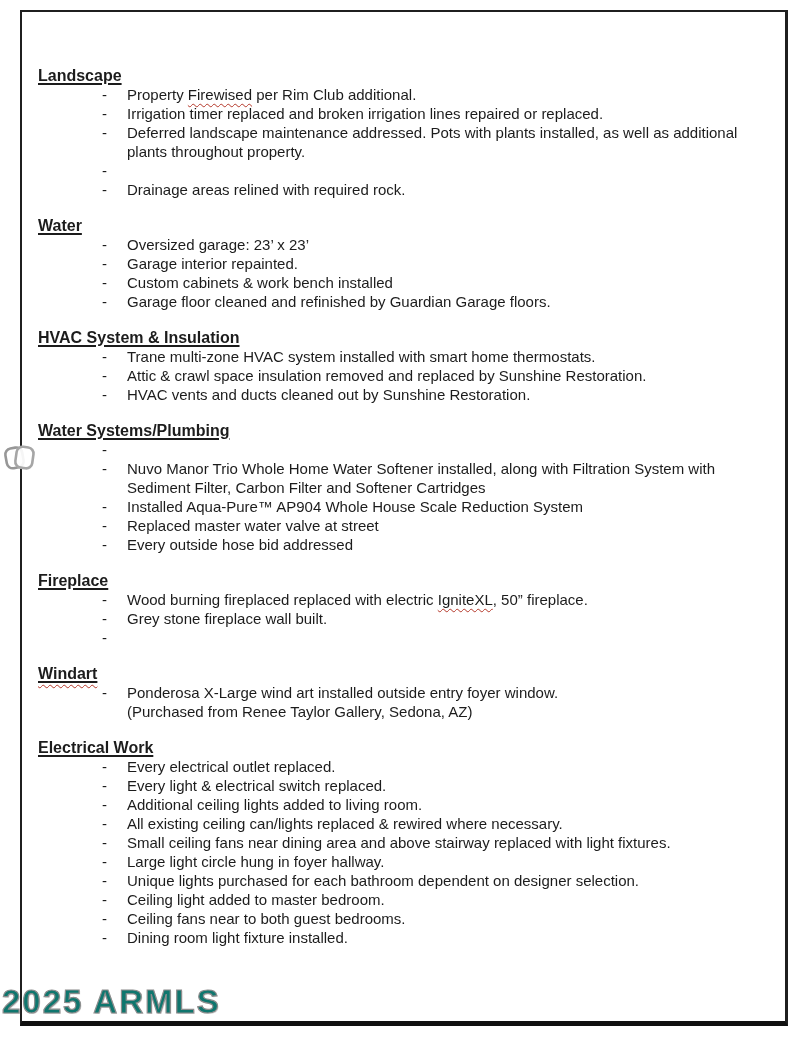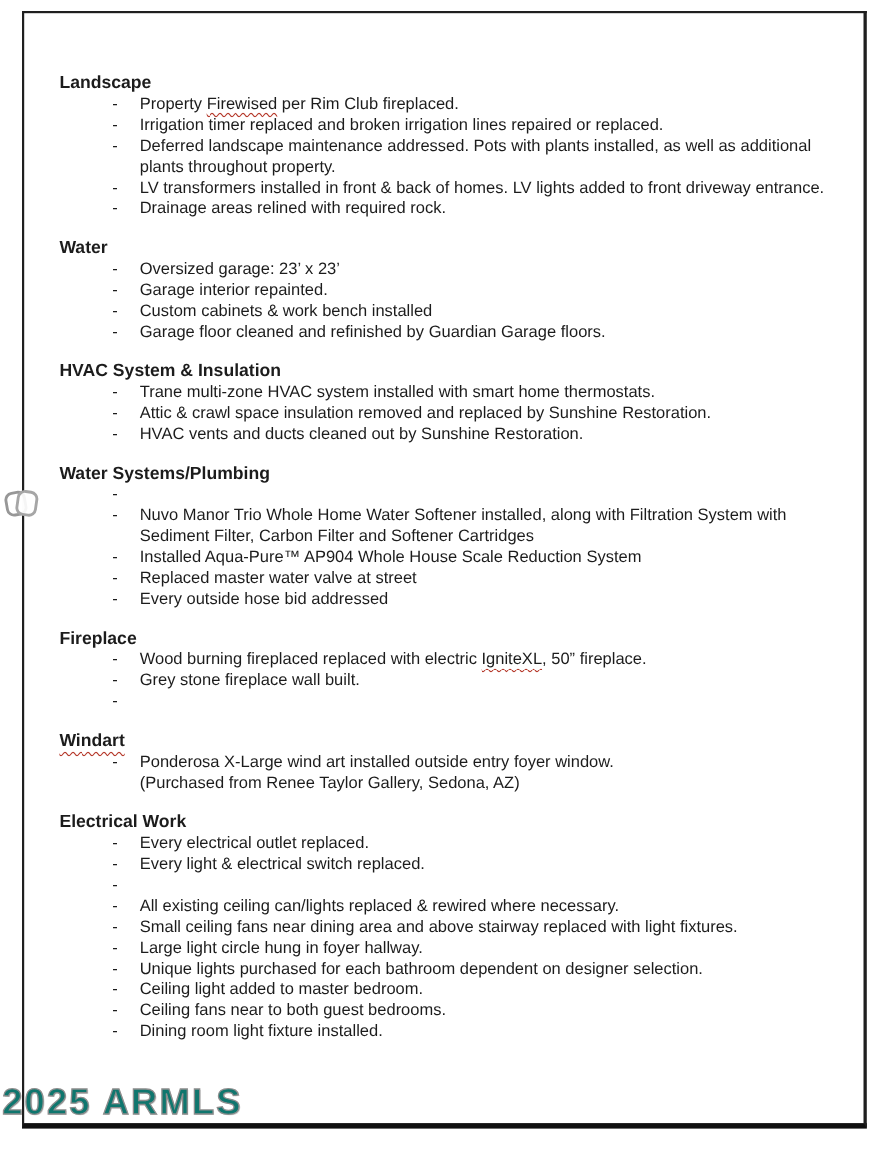--- a/index.html
+++ b/index.html
@@ -19,24 +19,25 @@
     border: 2px solid #1f1f1f;
     border-right-width: 3px;
     border-bottom: 5px solid #101010;
   }
   .content {
     padding-top: 54px;
     font-size: 15px;
     line-height: 19px;
   }
   .heading {
-    padding-left: 32px;
+    padding-left: 16px;
     margin-top: 17px;
     font-size: 16px;
     font-weight: bold;
+    text-decoration: underline;
     text-decoration-thickness: 1.5px;
     text-underline-offset: 2px;
   }
   .heading:first-child { margin-top: 0; }
   .item {
     display: flex;
     padding-left: 80px;
     padding-right: 27px;
   }
   .dash { flex: 0 0 25px; }
@@ -80,33 +81,32 @@
   }
 </style>
 </head>
 <body>
 
 <div class="page">
   <div class="content">
       <div class="heading"><span>Landscape</span></div>
       <div class="item">
         <span class="dash">-</span>
-        <span class="itemtext"><span>Property </span><span class="squiggle">Firewised</span><span> per Rim Club fireplaced.</span></span>
+        <span class="itemtext"><span>Property </span><span class="squiggle">Firewised</span><span> per Rim Club additional.</span></span>
       </div>
       <div class="item">
         <span class="dash">-</span>
         <span class="itemtext"><span>Irrigation timer replaced and broken irrigation lines repaired or replaced.</span></span>
       </div>
       <div class="item">
         <span class="dash">-</span>
         <span class="itemtext"><span>Deferred landscape maintenance addressed. Pots with plants installed, as well as additional plants throughout property.</span></span>
       </div>
       <div class="item">
         <span class="dash">-</span>
-        <span class="itemtext"><span>LV transformers installed in front &amp; back of homes. LV lights added to front driveway entrance.</span></span>
       </div>
       <div class="item">
         <span class="dash">-</span>
         <span class="itemtext"><span>Drainage areas relined with required rock.</span></span>
       </div>
       <div class="heading"><span>Water</span></div>
       <div class="item">
         <span class="dash">-</span>
         <span class="itemtext"><span>Oversized garage: 23’ x 23’</span></span>
       </div>
@@ -177,20 +177,21 @@
       <div class="item">
         <span class="dash">-</span>
         <span class="itemtext"><span>Every electrical outlet replaced.</span></span>
       </div>
       <div class="item">
         <span class="dash">-</span>
         <span class="itemtext"><span>Every light &amp; electrical switch replaced.</span></span>
       </div>
       <div class="item">
         <span class="dash">-</span>
+        <span class="itemtext"><span>Additional ceiling lights added to living room.</span></span>
       </div>
       <div class="item">
         <span class="dash">-</span>
         <span class="itemtext"><span>All existing ceiling can/lights replaced &amp; rewired where necessary.</span></span>
       </div>
       <div class="item">
         <span class="dash">-</span>
         <span class="itemtext"><span>Small ceiling fans near dining area and above stairway replaced with light fixtures.</span></span>
       </div>
       <div class="item">

